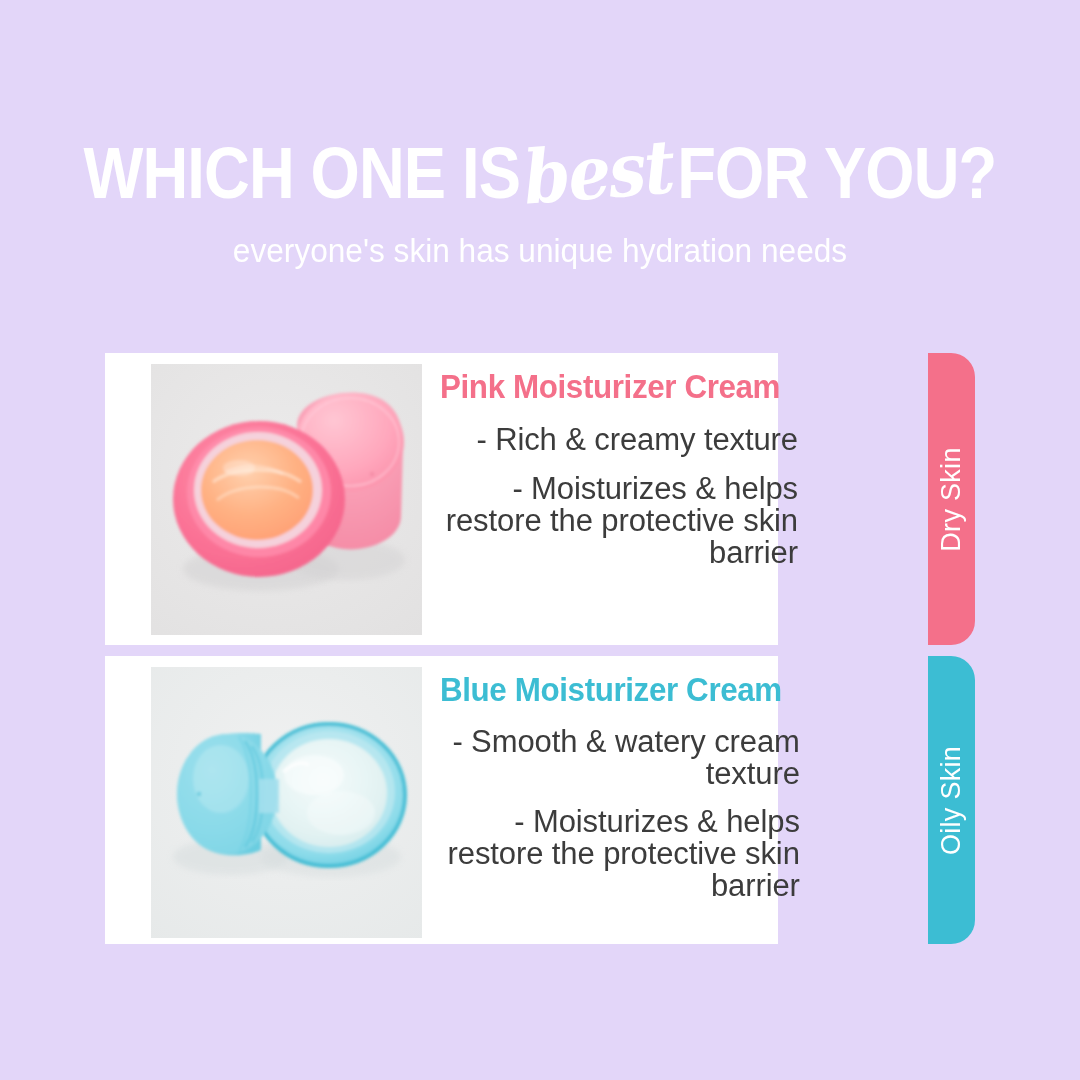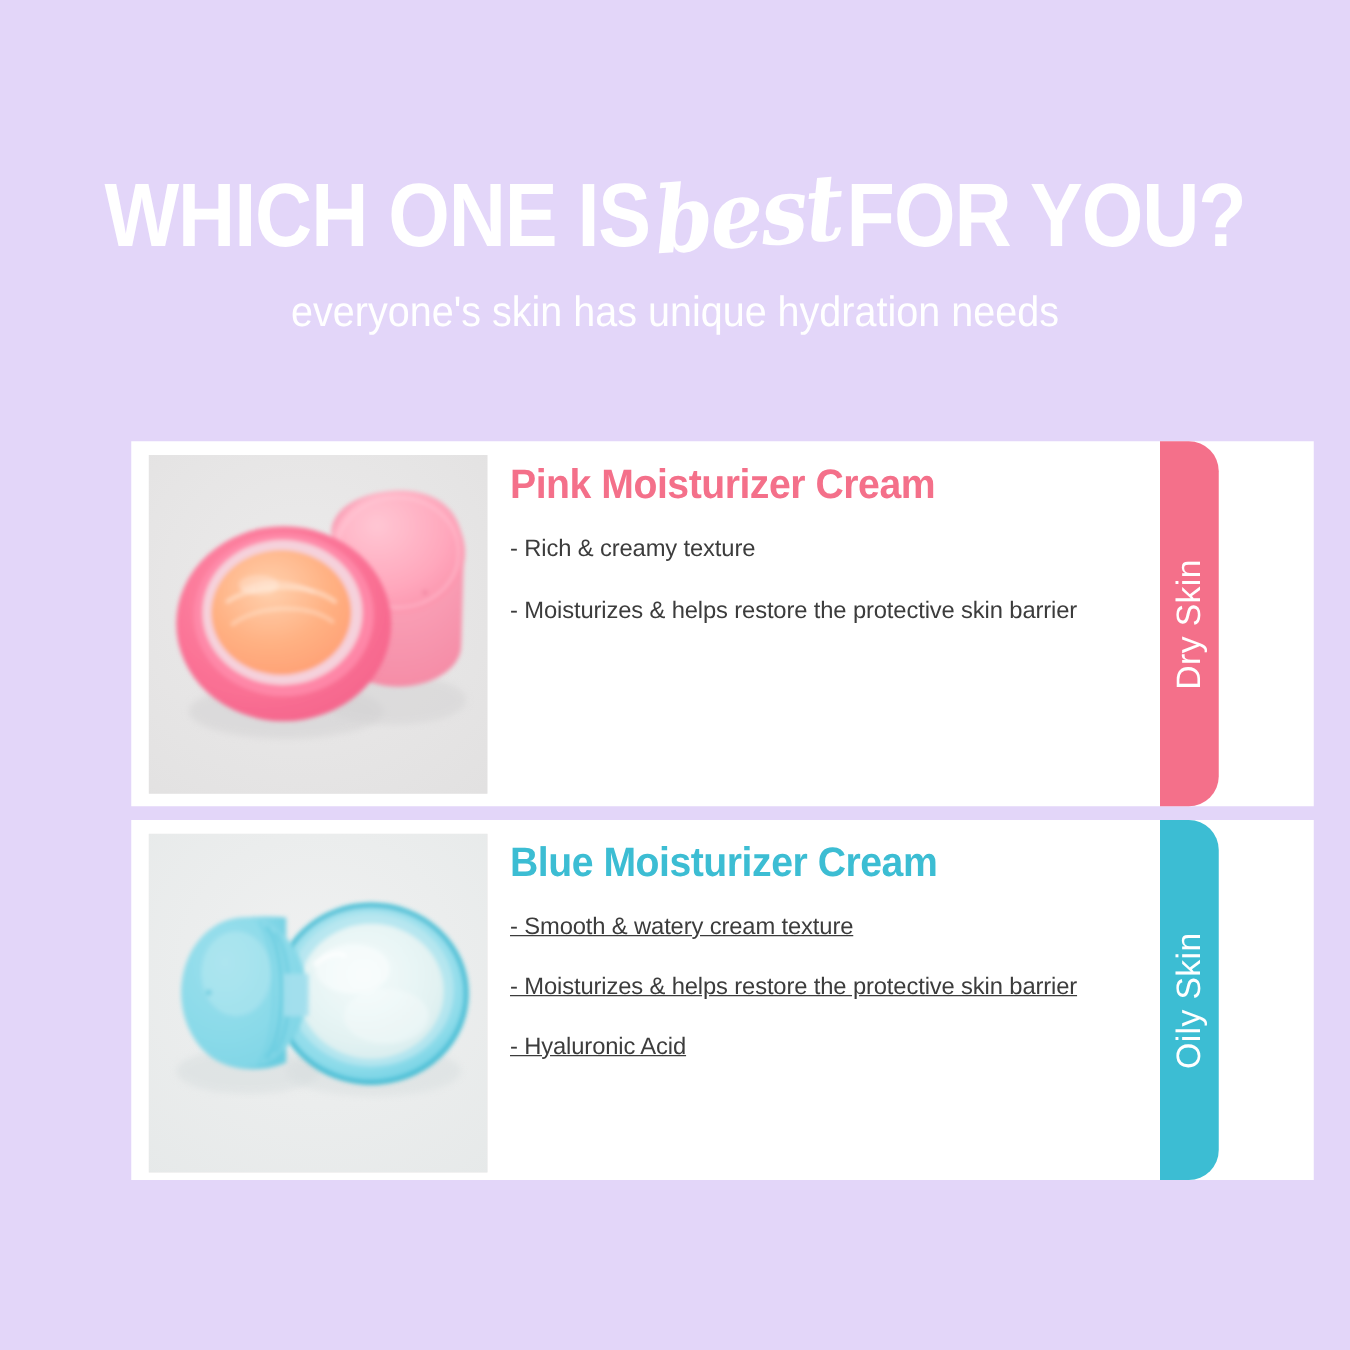--- a/index.html
+++ b/index.html
@@ -61,26 +61,27 @@
   .card {
     position: absolute;
     left: 105px;
     width: 870px;
     display: block;
   }
   .card-inner {
     position: absolute;
     left: 0;
     top: 0;
-    width: 946px;
+    width: 673px;
     height: 100%;
     background: #ffffff;
     box-sizing: border-box;
     display: flex;
     align-items: flex-start;
+    padding-left: 32px;
   }
   .card-1 { top: 353px; height: 292px; }
   .card-2 { top: 656px; height: 288px; }
 
   .thumb {
     width: 271px;
     height: 271px;
     margin: 11px 0 0 14px;
     flex: 0 0 auto;
     position: relative;
@@ -104,26 +105,27 @@
     transform-origin: left center;
     white-space: nowrap;
   }
   .title-pink { color: #f4708a; }
   .title-blue { color: #3cbdd3; }
 
   .feature {
     margin: 0;
     padding-top: 17px;
     color: #3c3c3c;
-    font-size: 19px;
+    font-size: 31px;
     line-height: 32px;
     font-weight: 400;
     letter-spacing: -0.1px;
-  }
-  .card-2 .feature { padding-top: 16px; text-decoration: underline; }
+    text-align: right;
+  }
+  .card-2 .feature { padding-top: 16px; }
 
   
   .tab {
     position: absolute;
     left: 823px;
     top: 0;
     width: 47px;
     height: 100%;
     border-radius: 0 24px 24px 0;
     display: flex;
@@ -279,20 +281,19 @@
 
           <path d="M108 112 L128 112 L128 146 L108 146 Z" fill="#a5e0ed" opacity="0.9"></path>
         </g>
       </svg>
     </div>
 
     <div class="card-body">
       <h2 class="product-title title-blue">Blue Moisturizer Cream</h2>
       <p class="feature">- Smooth &amp; watery cream texture</p>
       <p class="feature">- Moisturizes &amp; helps restore the protective skin barrier</p>
-      <p class="feature">- Hyaluronic Acid</p>
     </div>
   </div>
 
   <div class="tab tab-blue">
     <span class="tab-label">Oily Skin</span>
   </div>
 </div>
 
 </body></html>

